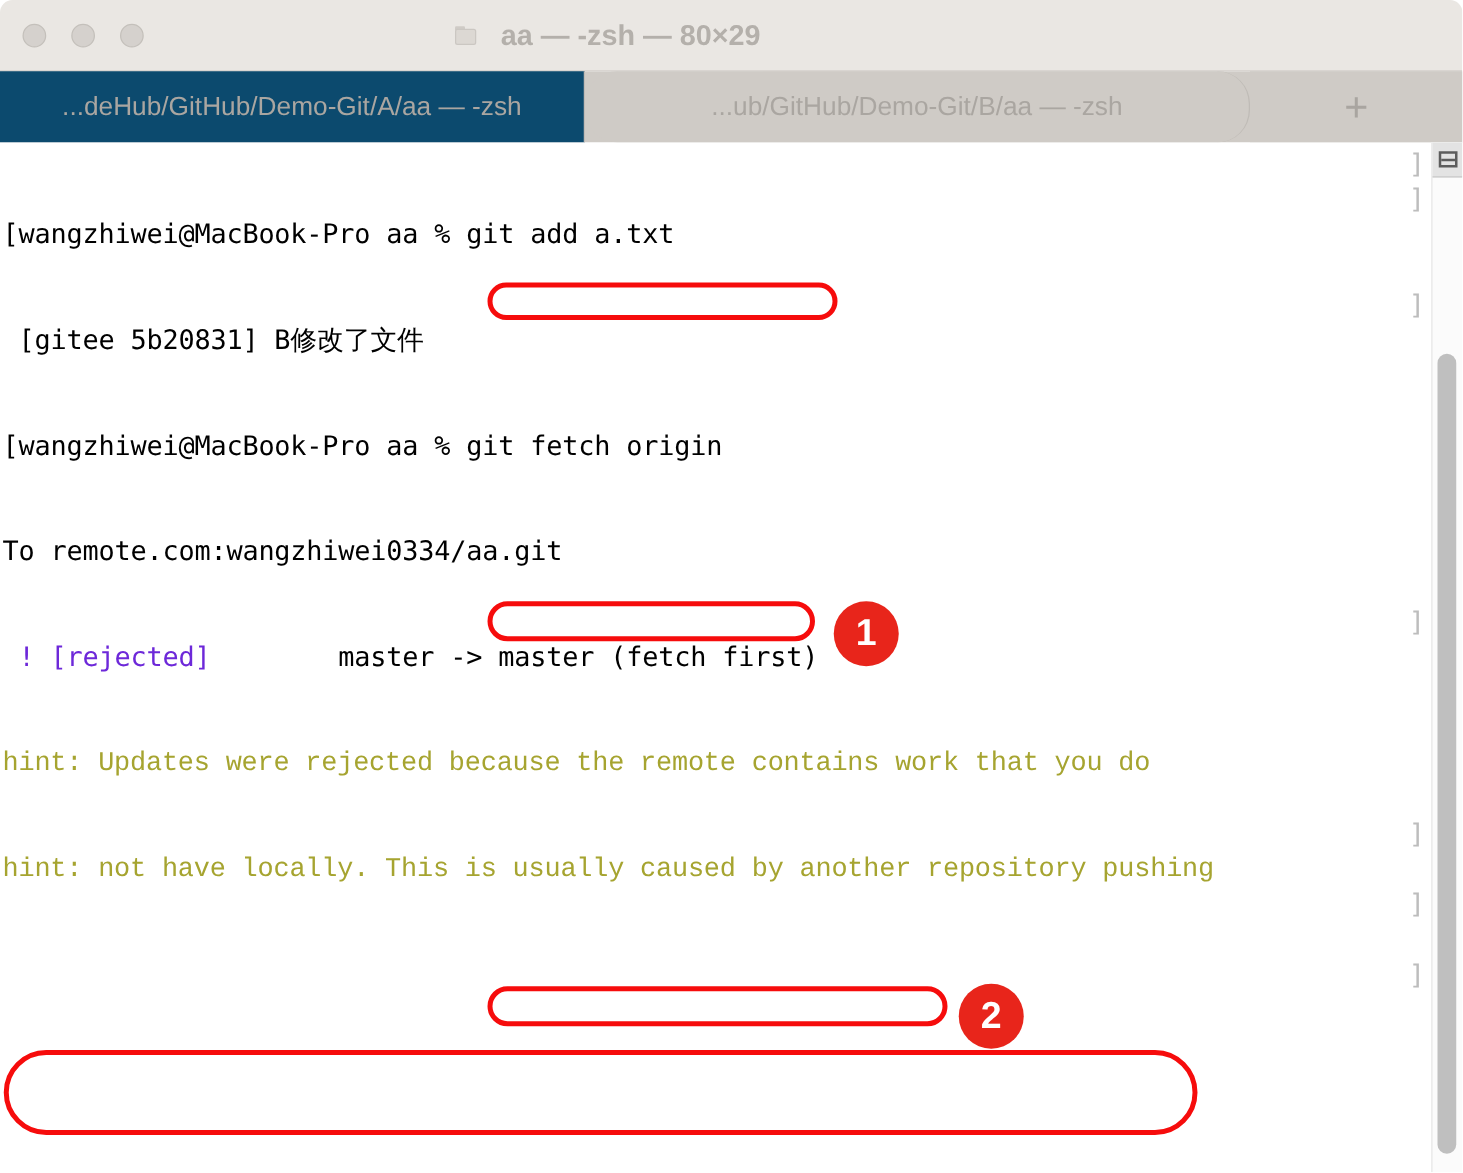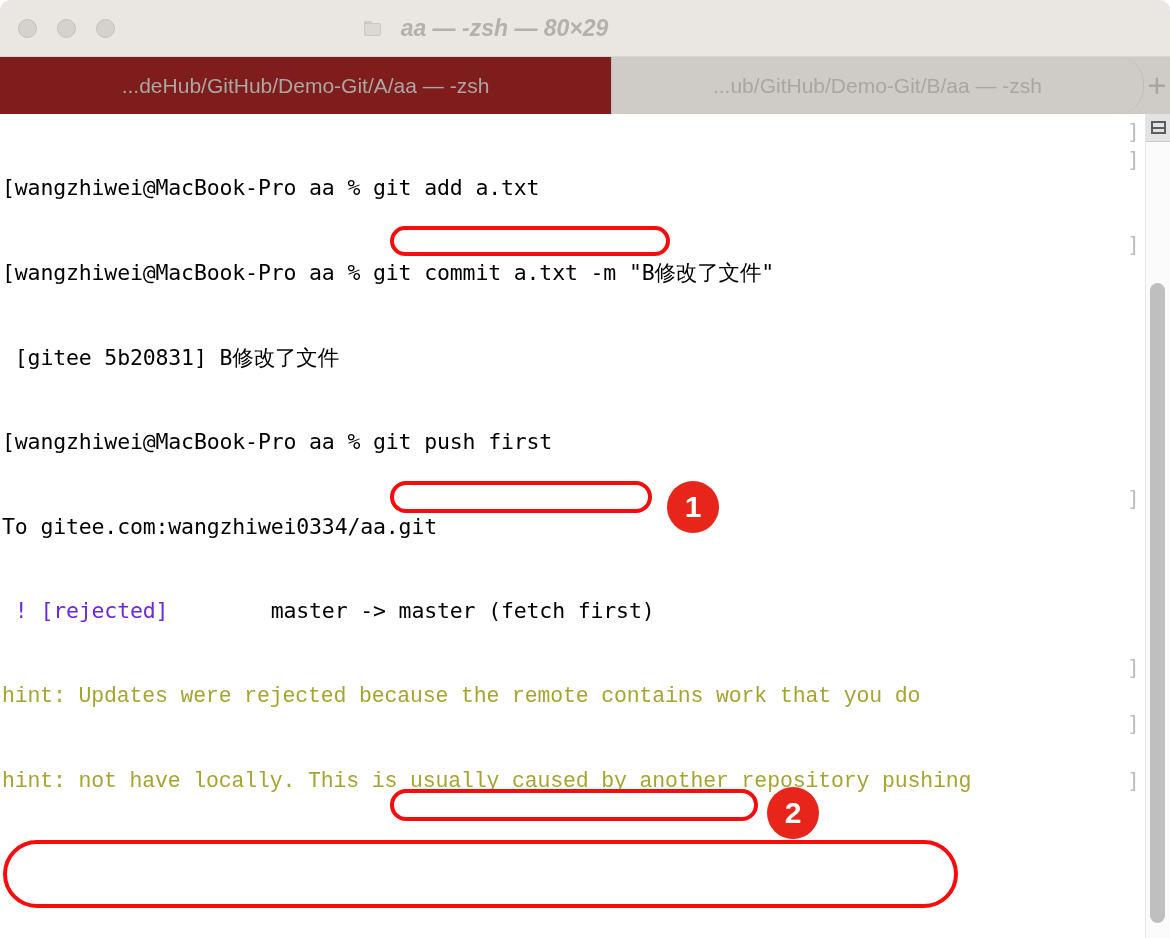--- a/index.html
+++ b/index.html
@@ -48,21 +48,20 @@
   }
   .title-center {
     position: absolute;
     left: 0; top: 0;
     width: 972px;
     height: 57px;
     display: flex;
     align-items: center;
     justify-content: center;
     gap: 20px;
-    font-style: italic;
   }
   .folder-icon {
     width: 17px;
     height: 15px;
     position: relative;
     display: inline-block;
   }
   .folder-icon::before {
     content: "";
     position: absolute;
@@ -106,22 +105,22 @@
     justify-content: center;
     font-family: "Liberation Sans", sans-serif;
     font-size: 21px;
     color: #aaa6a1;
     box-sizing: border-box;
     border-right: 1px solid #bfbbb6;
     overflow: hidden;
     white-space: nowrap;
   }
   .tab.active {
-    width: 612px;
-    background: #7f1d1d;
+    width: 468px;
+    background: #0c4a6e;
   }
   .tab.inactive {
     width: 532px;
     background: #cfcbc6;
     border-radius: 26px;
   }
   .tab-add {
     flex: 1;
     height: 57px;
     background: #cfcbc6;
@@ -265,24 +264,23 @@
 
   <div class="tabbar">
     <div class="tab active">...deHub/GitHub/Demo-Git/A/aa — -zsh</div>
     <div class="tab inactive">...ub/GitHub/Demo-Git/B/aa — -zsh</div>
     <div class="tab-add">+</div>
   </div>
 
   <div class="term">
     <div class="lines">
       <div class="ln">[wangzhiwei@MacBook-Pro aa % git add a.txt</div>
-      <div class="ln">[wangzhiwei@MacBook-Pro aa % git commit a.txt -m "B修改了文件"</div>
       <div class="ln"> [gitee 5b20831] B修改了文件</div>
-      <div class="ln">[wangzhiwei@MacBook-Pro aa % git push first</div>
-      <div class="ln">To gitee.com:wangzhiwei0334/aa.git</div>
+      <div class="ln">[wangzhiwei@MacBook-Pro aa % git fetch origin</div>
+      <div class="ln">To remote.com:wangzhiwei0334/aa.git</div>
       <div class="ln"><span class="c-red"> ! [rejected]</span><span>        master -&gt; master (fetch first)</span></div>
       <div class="ln c-hint">hint: Updates were rejected because the remote contains work that you do</div>
       <div class="ln c-hint">hint: not have locally. This is usually caused by another repository pushing</div>
       
       
       
       
       
       
       

